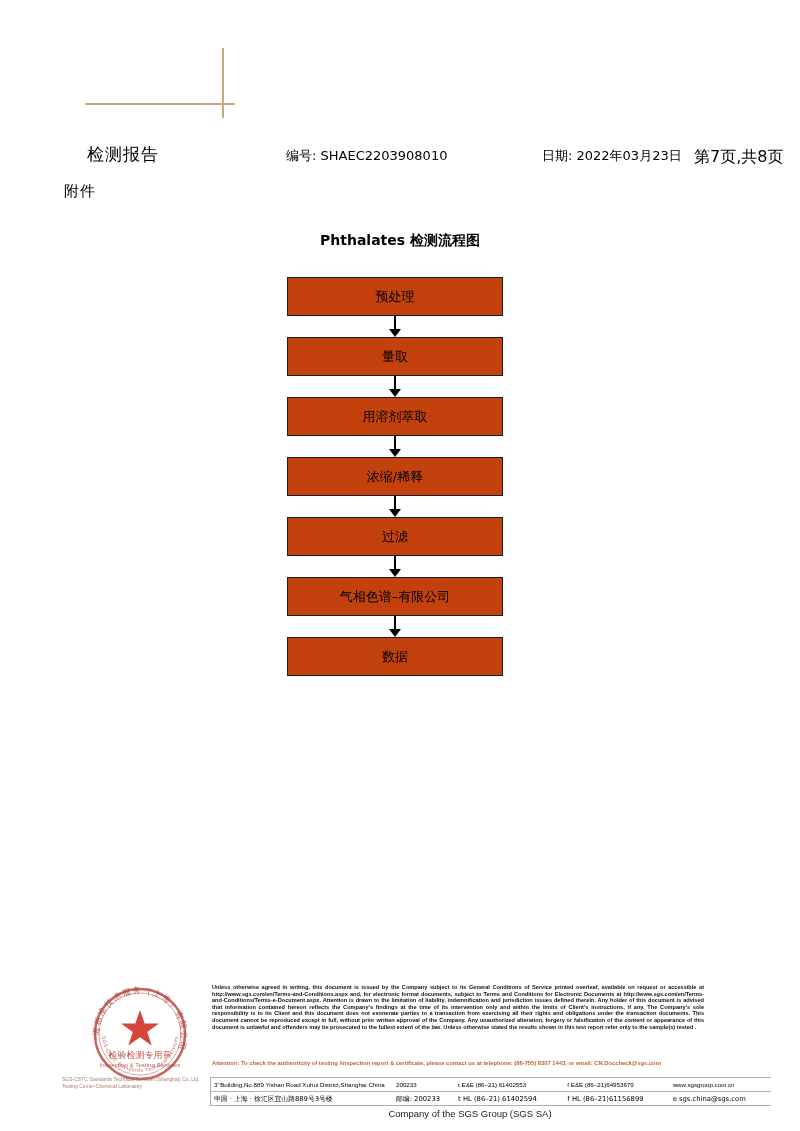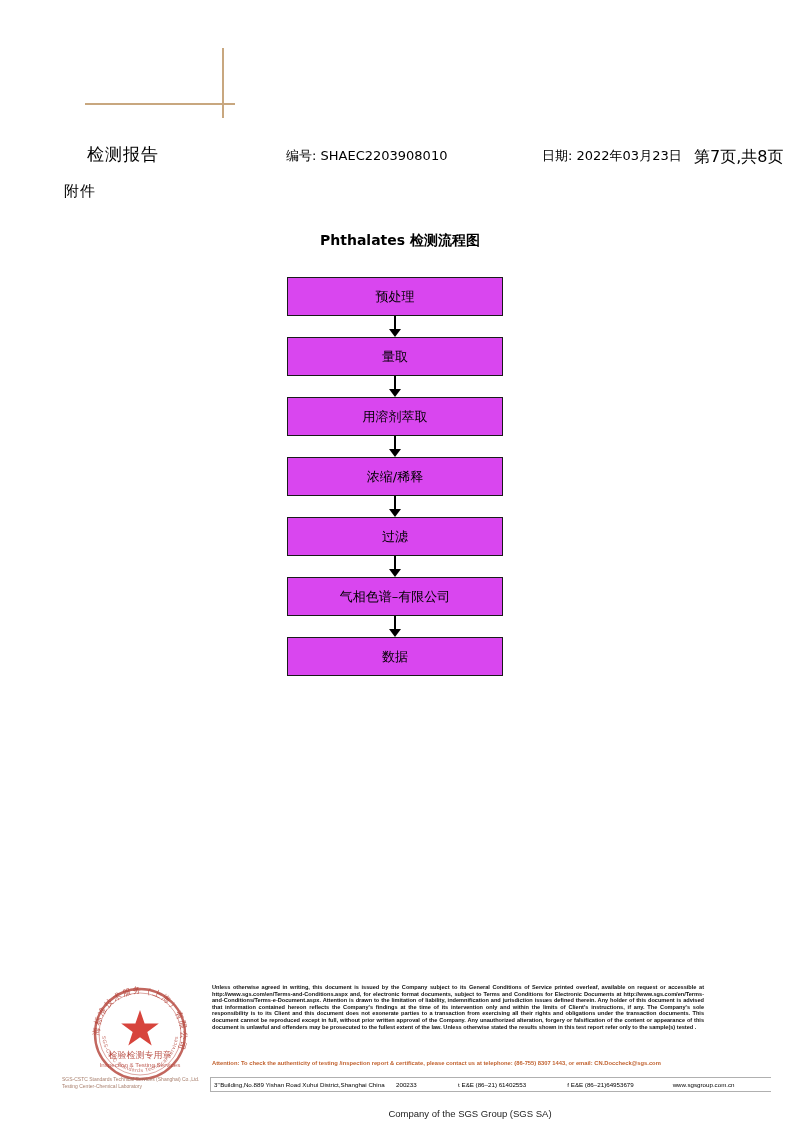--- a/index.html
+++ b/index.html
@@ -119,21 +119,21 @@
     position: absolute;
     left: 287px;
     top: 277px;
     width: 216px;
   }
   .flow-box {
     width: 216px;
     height: 39px;
     box-sizing: border-box;
     border: 1px solid #1a1a1a;
-    background: #d946ef;
+    background: #c2410c;
     display: flex;
     align-items: center;
     justify-content: center;
     font-size: 13px;
     font-family: "DejaVu Sans", "Liberation Sans", sans-serif;
     color: #000;
   }
   .flow-arrow {
     width: 216px;
     height: 21px;
@@ -332,15 +332,22 @@
 <div id="footer-attention">Attention: To check the authenticity of testing /inspection report &amp; certificate, please contact us at telephone: (86-755) 8307 1443, or email: CN.Doccheck@sgs.com</div>
 
 <div id="footer-contact">
   <div class="contact-row en">
     <div class="c-addr">3" Building,No.889 Yishan Road Xuhui District,Shanghai China</div>
     <div class="c-zip">200233</div>
     <div class="c-tel1">t E&amp;E (86–21) 61402553</div>
     <div class="c-tel2">f E&amp;E (86–21)64953679</div>
     <div class="c-web">www.sgsgroup.com.cn</div>
   </div>
+  <div class="contact-row cn">
+    <div class="c-addr">中国 · 上海 · 徐汇区宜山路889号3号楼</div>
+    <div class="c-zip">邮编: 200233</div>
+    <div class="c-tel1">t HL (86–21) 61402594</div>
+    <div class="c-tel2">f HL (86–21)61156899</div>
+    <div class="c-web">e  sgs.china@sgs.com</div>
+  </div>
 </div>
 
 <div id="footer-member">Company of the SGS Group (SGS SA)</div>
 
 </body></html>

